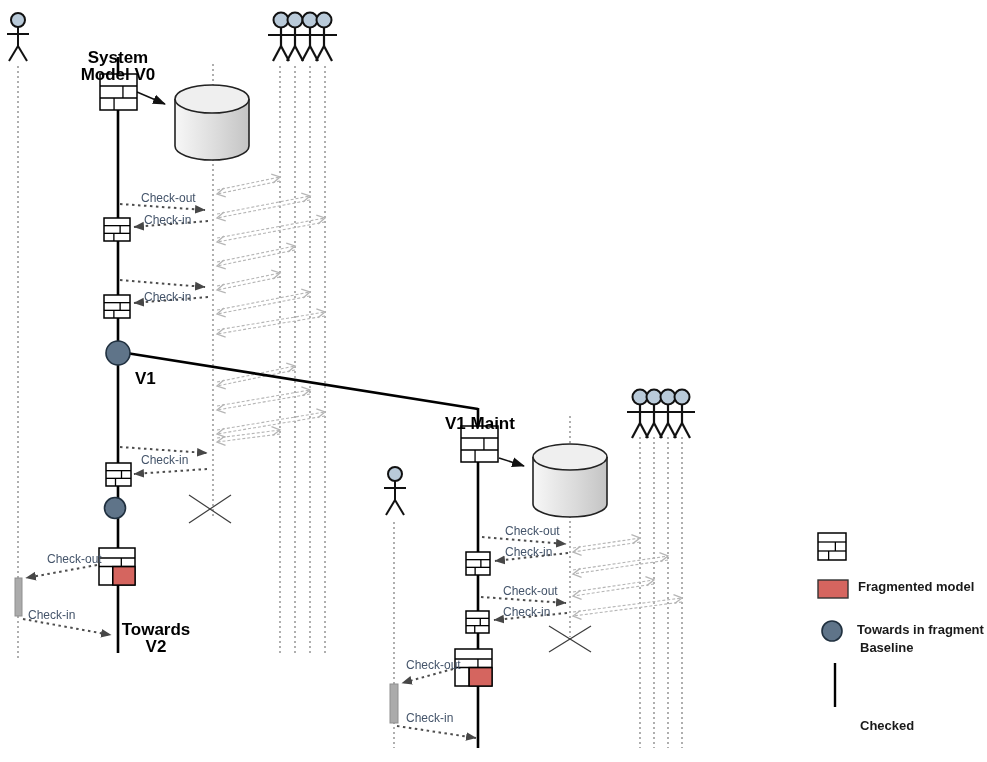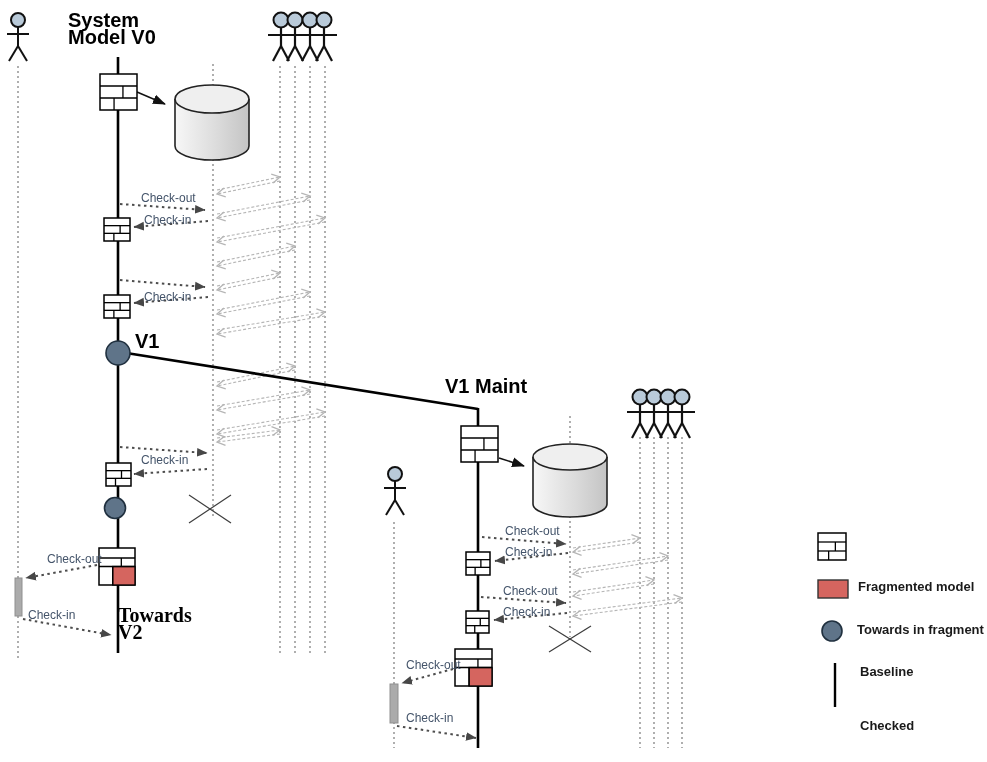--- a/index.html
+++ b/index.html
@@ -3,22 +3,22 @@
 <meta charset="utf-8">
 <style>
   html,body { margin:0; padding:0; background:#ffffff; }
   .canvas {
     position:relative; width:987px; height:762px; background:#ffffff;
     font-family:"Liberation Sans", sans-serif; overflow:hidden;
   }
   svg.layer { position:absolute; left:0; top:0; }
   .lbl { position:absolute; pointer-events:none; }
   .title {
-    font-size:20px; font-weight:bold; color:#000;
-    line-height:17px; white-space:pre-line; text-align:left;
+    font-size:17px; font-weight:bold; color:#000;
+    line-height:17px; white-space:pre-line; text-align:center;margin-top:37px;
   }
   .msg {
     font-size:12px; font-weight:normal; color:#44546a; white-space:nowrap;
   }
   .legend-lbl {
     font-size:13px; font-weight:bold; color:#1a1a1a; white-space:nowrap;margin-top:40px;
   }
 </style>
 </head>
 <body>
@@ -271,33 +271,33 @@
           <circle cx="668" cy="397" r="7.5" fill="#b9cad9" stroke="#111" stroke-width="2"></circle>
           <circle cx="682" cy="397" r="7.5" fill="#b9cad9" stroke="#111" stroke-width="2"></circle>
         </g>
       </g>
   </svg>
 
   <div class="lbl title" style="left:68px; top:12px; width:100px;">System
 Model V0</div>
   <div class="lbl title" style="left:135px; top:333px;">V1</div>
   <div class="lbl title" style="left:445px; top:378px;">V1 Maint</div>
-  <div class="lbl title" style="left:118px; top:607px; width:76px;font-family:Liberation Serif, serif;">Towards
+  <div class="lbl title" style="left:118px; top:584px; width:76px;">Towards
 V2</div>
 
   <div class="lbl msg" style="left:141px; top:191px;">Check-out</div>
   <div class="lbl msg" style="left:144px; top:213px;">Check-in</div>
   <div class="lbl msg" style="left:144px; top:290px;">Check-in</div>
   <div class="lbl msg" style="left:141px; top:453px;">Check-in</div>
   <div class="lbl msg" style="left:47px;  top:552px;">Check-out</div>
   <div class="lbl msg" style="left:28px;  top:608px;">Check-in</div>
   <div class="lbl msg" style="left:505px; top:524px;">Check-out</div>
   <div class="lbl msg" style="left:505px; top:545px;">Check-in</div>
   <div class="lbl msg" style="left:503px; top:584px;">Check-out</div>
   <div class="lbl msg" style="left:503px; top:605px;">Check-in</div>
   <div class="lbl msg" style="left:406px; top:658px;">Check-out</div>
   <div class="lbl msg" style="left:406px; top:711px;">Check-in</div>
 
   <div class="lbl legend-lbl" style="left:858px; top:539px;">Fragmented model</div>
   <div class="lbl legend-lbl" style="left:857px; top:582px;">Towards in fragment</div>
-  <div class="lbl legend-lbl" style="left:860px; top:624px;">Baseline</div>
+  <div class="lbl legend-lbl" style="left:860px; top:600px;">Baseline</div>
   <div class="lbl legend-lbl" style="left:860px; top:678px;">Checked</div>
 </div>
 
 </body></html>

